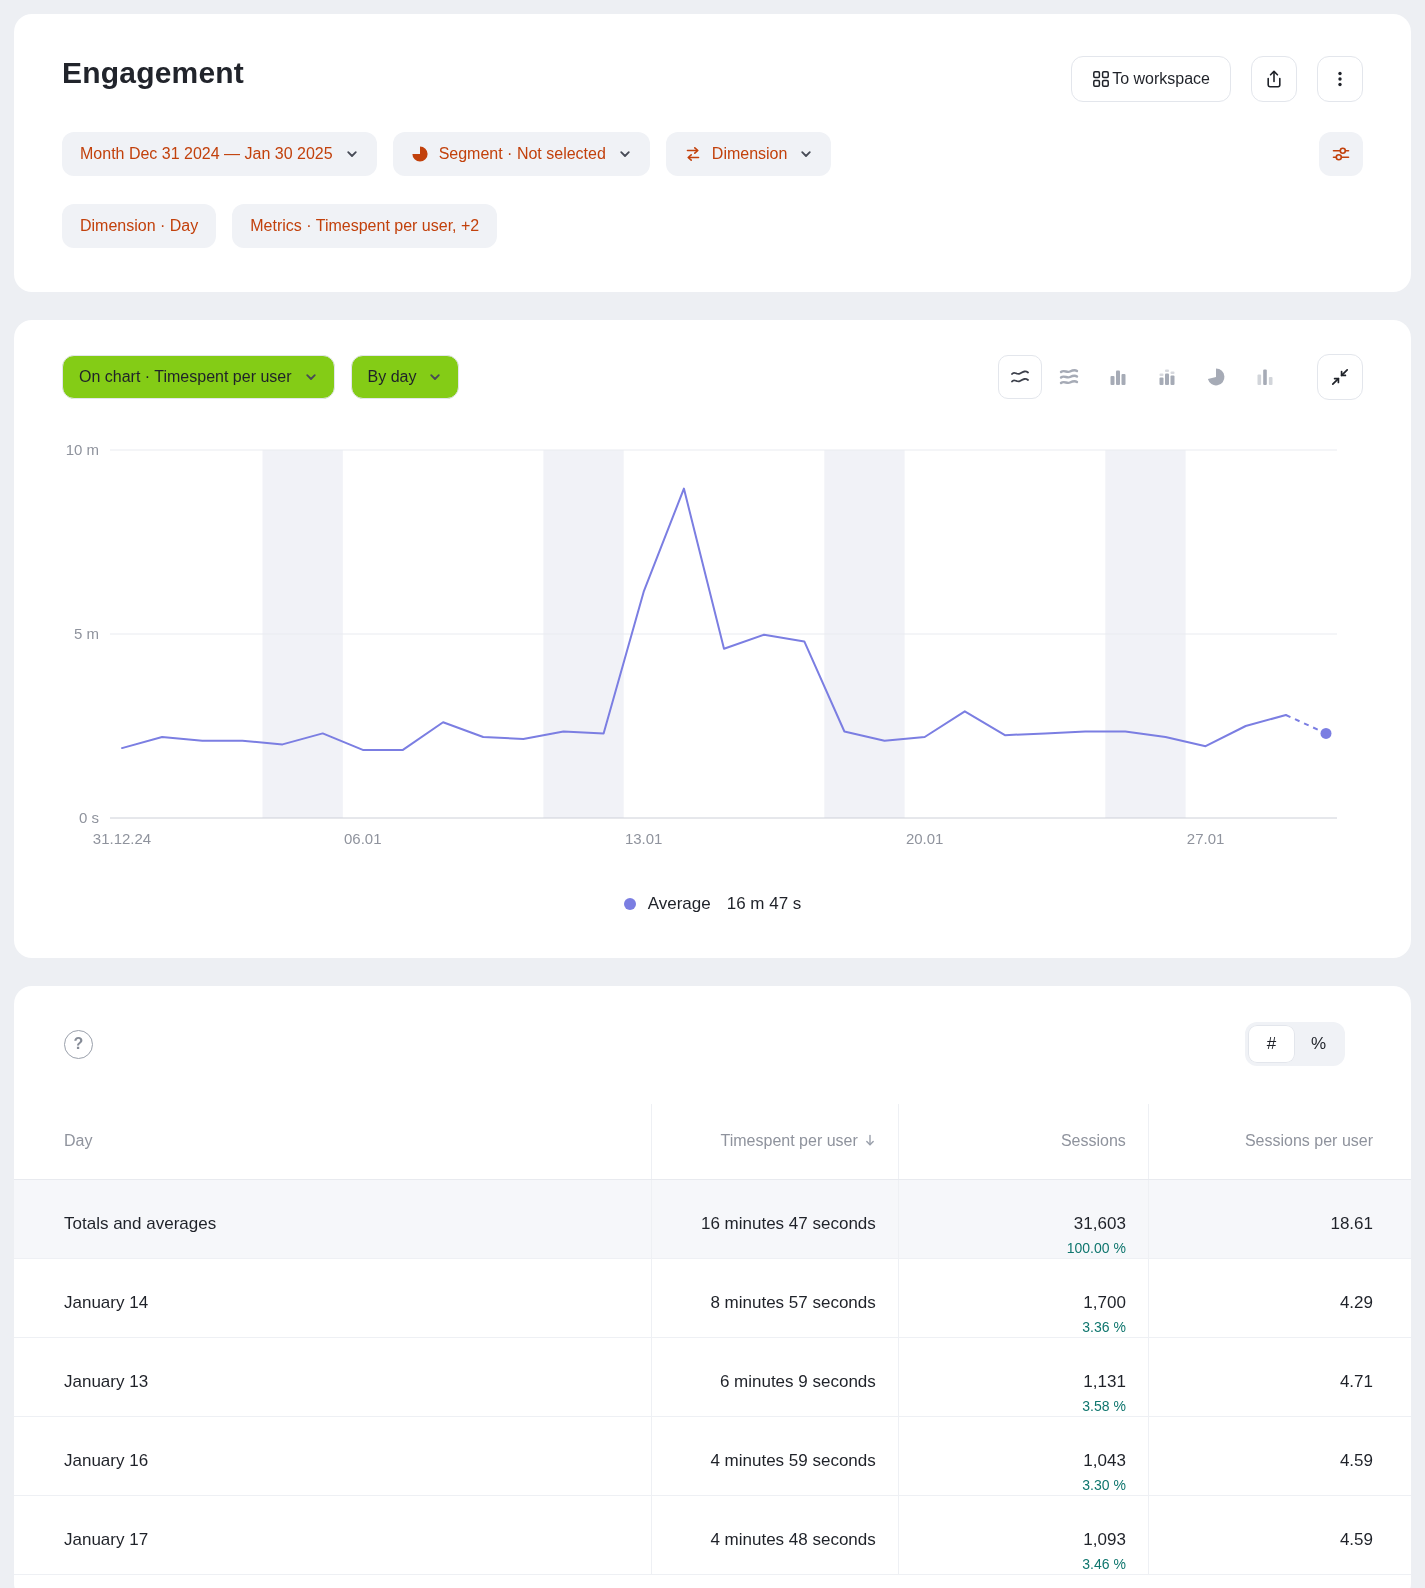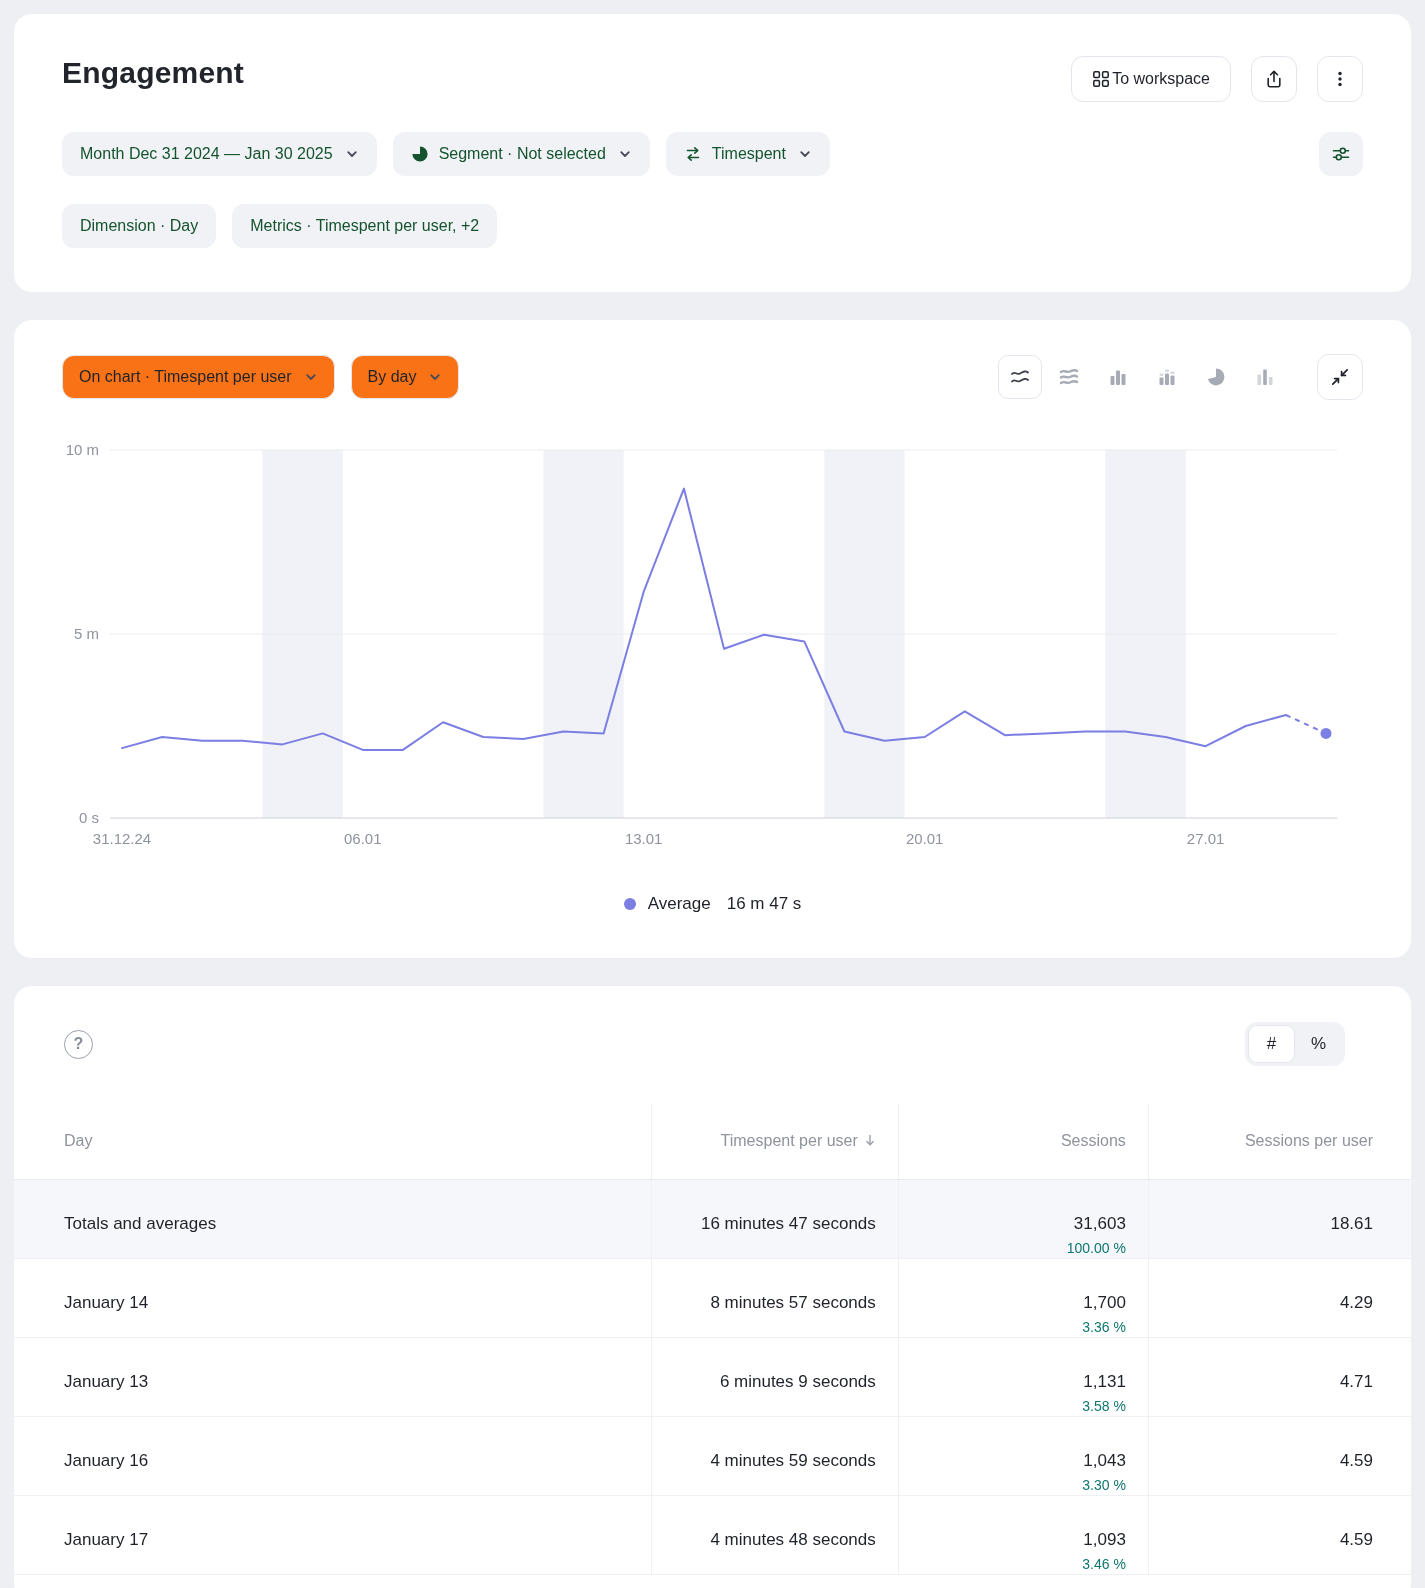--- a/index.html
+++ b/index.html
@@ -22,34 +22,34 @@
     display:inline-flex; align-items:center; justify-content:center; gap:2px;
     height:46px; padding:0 20px; background:#fff; border:1px solid #e3e6ec;
     border-radius:12px; font-size:16px; font-family:inherit; color:#1f2229; cursor:pointer;
   }
   .btn.sq { width:46px; padding:0; }
   .chips-row { display:flex; gap:16px; align-items:center; }
   .chips-row + .chips-row { margin-top:28px; }
   .chip {
     display:inline-flex; align-items:center; gap:10px; height:44px; padding:0 18px;
     background:#f0f2f6; border:none; border-radius:12px; font-size:16px;
-    font-family:inherit; color:#14532d; cursor:pointer; white-space:nowrap;
+    font-family:inherit; color:#c2410c; cursor:pointer; white-space:nowrap;
   }
   .chip.sq { width:44px; padding:0; justify-content:center; }
   .flex-spacer { flex:1; }
   .ic { display:inline-flex; color:inherit; }
   .ic svg { display:block; }
   .chev { color:#474b56; margin-left:2px; }
 
   
   .chart-card { padding:34px 48px 44px; }
   .chart-controls { display:flex; align-items:center; gap:16px; }
   .select {
     display:inline-flex; align-items:center; gap:10px; height:44px; padding:0 16px;
-    background:#f97316; border:1px solid #e3e6ec; border-radius:12px; font-size:16px;
+    background:#84cc16; border:1px solid #e3e6ec; border-radius:12px; font-size:16px;
     font-family:inherit; color:#1f2229; cursor:pointer; white-space:nowrap;
   }
   .chart-types { display:flex; gap:5px; margin-right:14px; }
   .type-btn {
     width:44px; height:44px; display:flex; align-items:center; justify-content:center;
     background:none; border:1px solid transparent; border-radius:10px; color:#a6abb6; cursor:pointer;
   }
   .type-btn.active { border-color:#e3e6ec; color:#3c404b; }
   .chart { width:1301px; height:436px; margin-top:26px; display:block; }
   .tick { fill:#8f939d; font-size:15px; font-family:"Liberation Sans", sans-serif; }
@@ -166,21 +166,21 @@
       </button>
       <button class="chip">
         <span class="ic">
           <svg width="18" height="18" viewBox="0 0 18 18" fill="none" stroke="currentColor" stroke-width="1.6" stroke-linecap="round" stroke-linejoin="round">
             <path d="M3.5 5.5 H13"></path>
               <path d="M10.8 2.8 L13.8 5.5 L10.8 8.2"></path>
             <path d="M14.5 12.5 H5"></path>
               <path d="M7.2 9.8 L4.2 12.5 L7.2 15.2"></path>
           </svg>
         </span>
-        <span>Timespent</span>
+        <span>Dimension</span>
         <span class="ic chev">
           <svg width="14" height="14" viewBox="0 0 14 14" fill="none" stroke="currentColor" stroke-width="1.8" stroke-linecap="round" stroke-linejoin="round">
               <path d="M3.2 5.2 L7 9 L10.8 5.2"></path>
             </svg>
         </span>
       </button>
       <span class="flex-spacer"></span>
       <button class="chip sq">
         <span class="ic">
           <svg width="20" height="20" viewBox="0 0 20 20" fill="none" stroke="currentColor" stroke-width="1.6" stroke-linecap="round">

